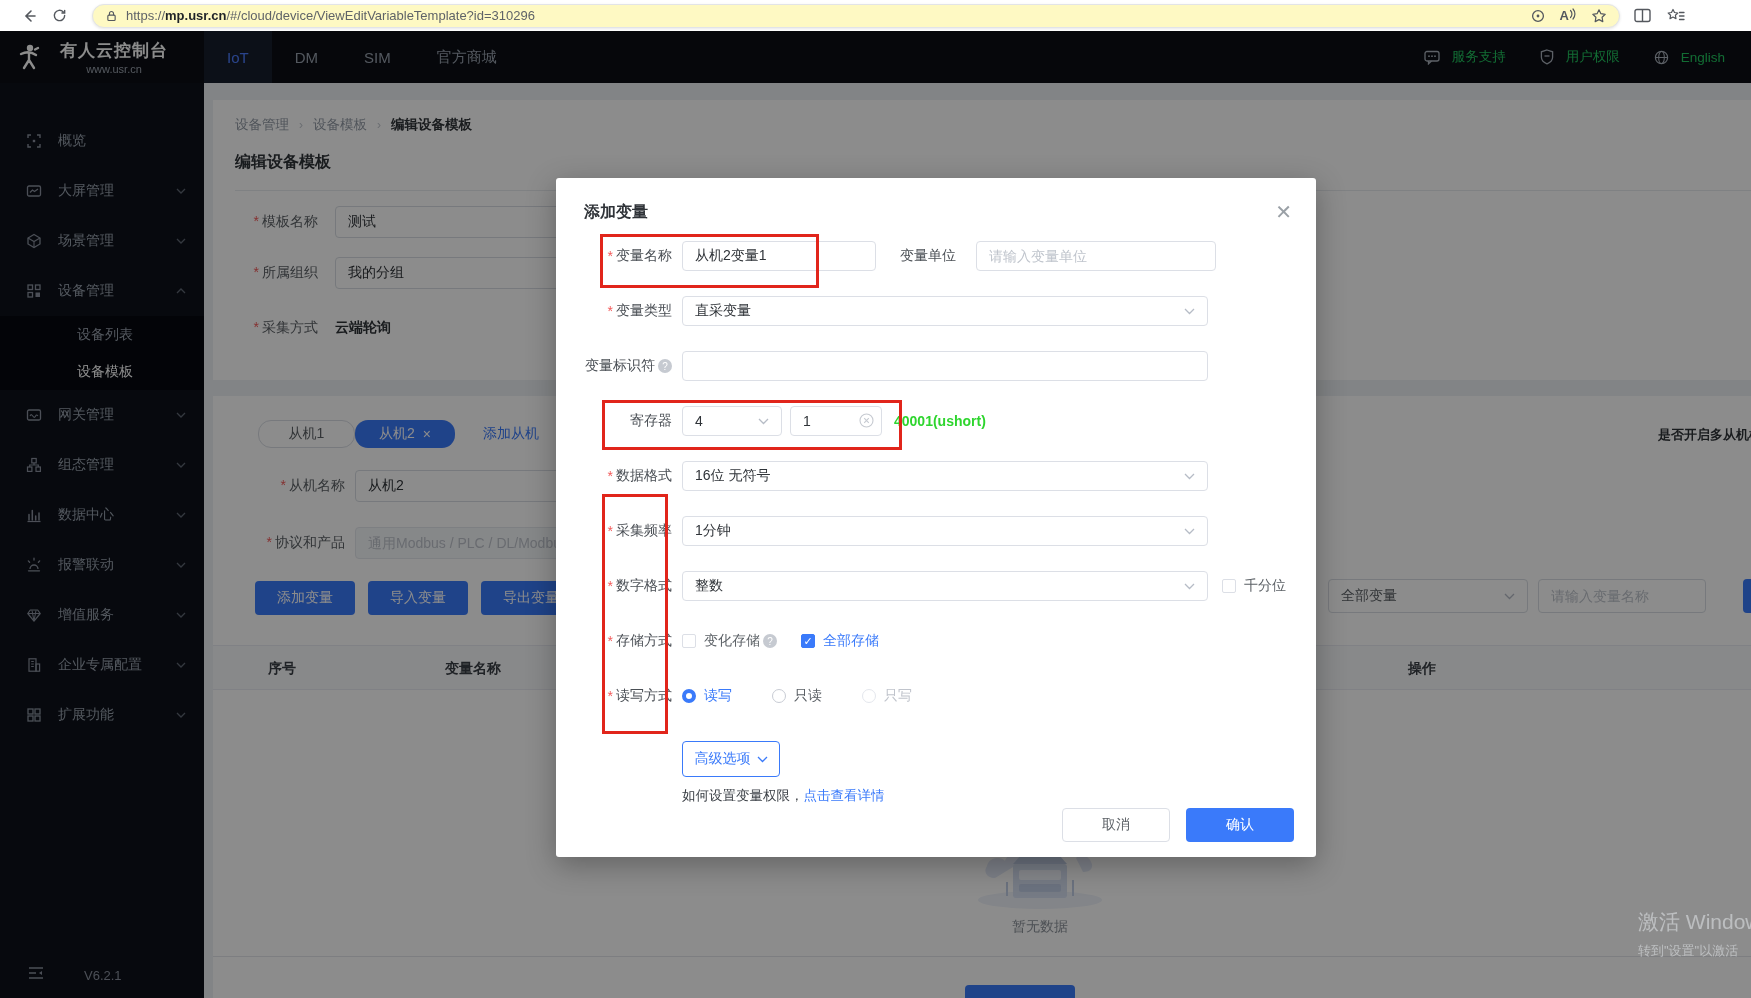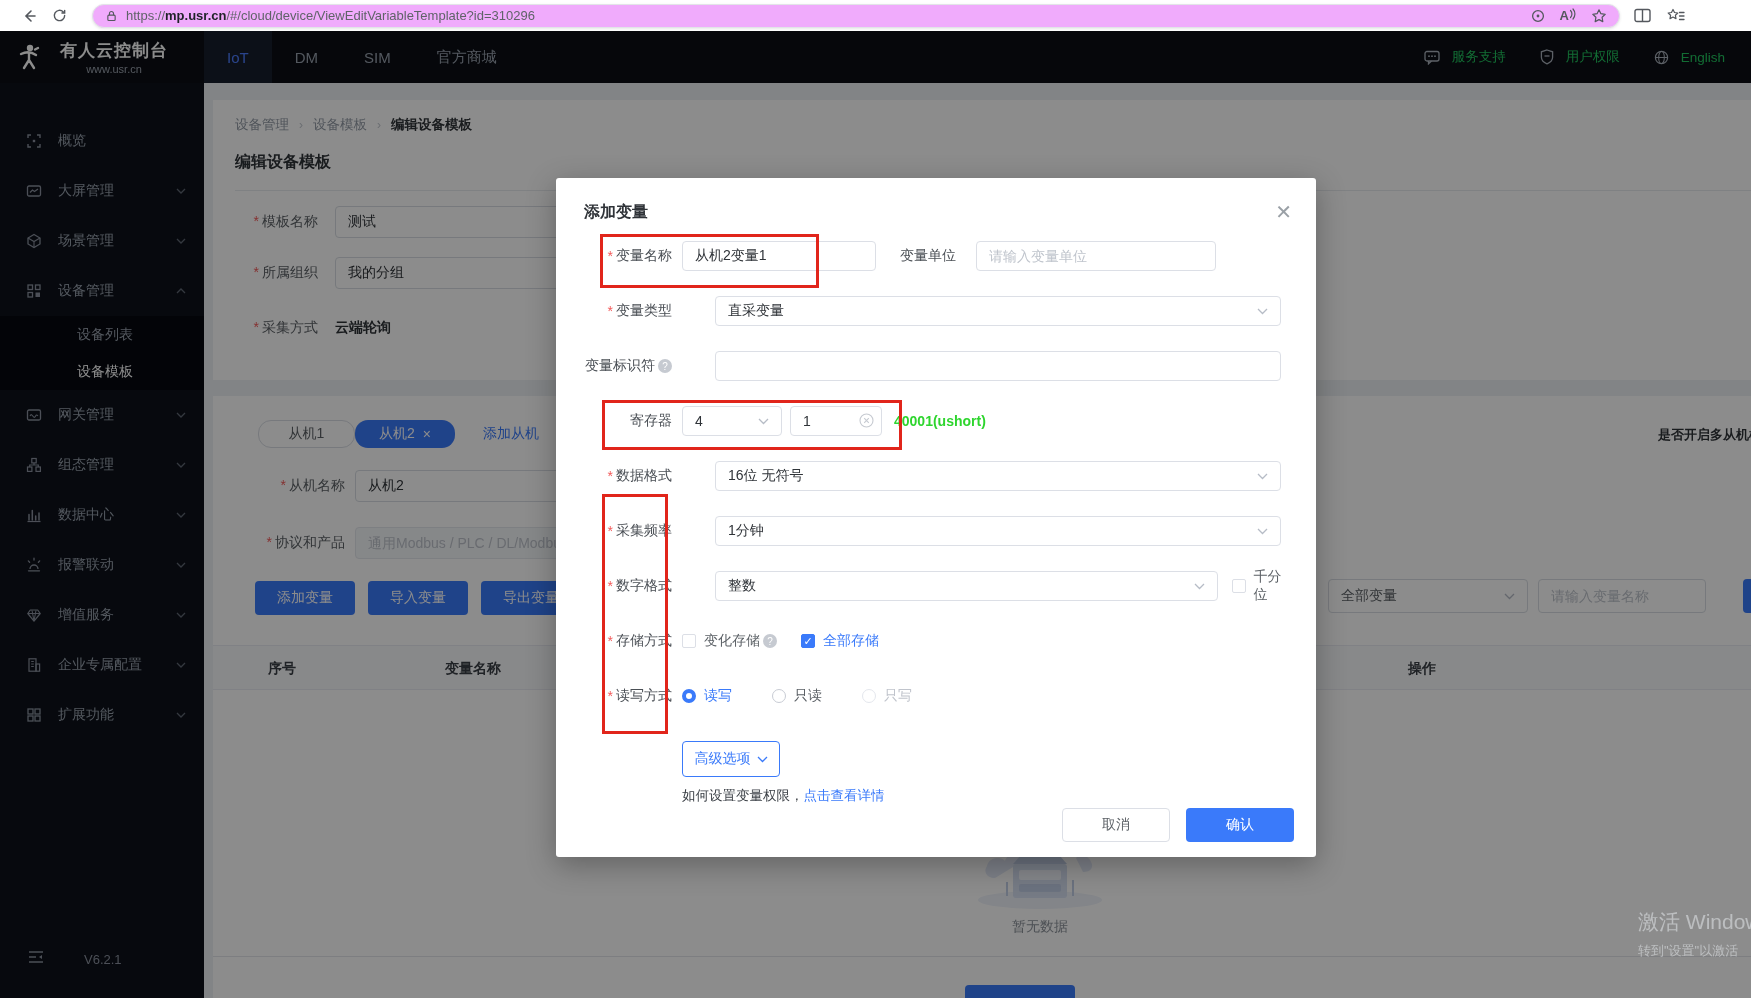--- a/index.html
+++ b/index.html
@@ -5,21 +5,21 @@
   * { margin:0; padding:0; box-sizing:border-box; }
   body { font-family:"Liberation Sans","DejaVu Sans",sans-serif; background:#444; }
   .screen { position:relative; width:1751px; height:998px; overflow:hidden; background:#edf0f4; }
 
   
   .browser { position:absolute; top:0; left:0; right:0; height:31px; background:#fff;
              display:flex; align-items:center; padding:0 14px; z-index:20; }
   .bicon { display:flex; align-items:center; justify-content:center; width:30px; height:26px;
            color:#54585e; flex:none; cursor:pointer; }
   .addr-pill { display:flex; align-items:center; height:24px; width:1528px; margin-left:18px;
-               border:1px solid #e2e4e8; border-radius:12px; background:#f0abfc; padding:0 12px;
+               border:1px solid #e2e4e8; border-radius:12px; background:#fef9c3; padding:0 12px;
                box-shadow:0 1px 3px rgba(0,0,0,.10); }
   .url { font-size:13px; margin-left:8px; white-space:nowrap; color:#5f6368; }
   .url b { color:#1f2328; font-weight:700; }
   .pill-right { margin-left:auto; display:flex; align-items:center; gap:14px; }
   .chrome-right { margin-left:14px; display:flex; align-items:center; gap:16px; }
   .aloud { font-size:13px; color:#54585e; font-weight:700; }
 
   
   .page { position:absolute; top:31px; left:0; right:0; bottom:0; }
 
@@ -39,21 +39,21 @@
   
   .sidebar { position:absolute; top:52px; left:0; width:204px; bottom:0; background:#0e121b; z-index:2; }
   .side-item { height:50px; display:flex; align-items:center; padding:0 18px 0 26px;
                color:#97a0ac; font-size:14px; cursor:pointer; }
   .side-item .lbl { margin-left:16px; }
   .side-item .chev { margin-left:auto; color:#5f6673; }
   .side-sub { background:#060910; }
   .side-sub-item { height:37px; display:flex; align-items:center; padding-left:77px;
                    font-size:14px; color:#9aa2ae; cursor:pointer; }
   .side-sub-item.active { color:#ffffff; }
-  .side-bottom { position:absolute; bottom:24px; left:0; right:0; height:26px;text-align:center; }
+  .side-bottom { position:absolute; bottom:8px; left:0; right:0; height:26px;text-align:center; }
   .collapse { position:absolute; left:28px; top:2px; color:#8a919e; cursor:pointer; }
   .version { position:absolute; left:84px; top:4px; color:#8a919e; font-size:13px; }
 
   
   .content { position:absolute; top:52px; left:204px; right:0; bottom:0; overflow:hidden; background:#edf0f4; }
   .card { position:absolute; background:#fff; }
   .card1 { left:9px; top:17px; right:0; height:280px; }
   .card2 { left:9px; top:313px; right:0; bottom:0; }
 
   .breadcrumb { position:absolute; left:22px; top:16px; font-size:13.5px; color:#9199a4;
@@ -122,21 +122,21 @@
   .m-title { padding:24px 28px 0; font-size:16px; font-weight:700; color:#2f3338; }
   .m-close { position:absolute; right:24px; top:22px; font-size:20px; color:#9aa0a6; cursor:pointer; }
   .m-body { padding:0 28px; }
   .mrow { display:flex; align-items:center; margin-top:25px; height:30px; }
   .mrow.first { margin-top:18px; }
   .mlabel { width:88px; text-align:right; margin-right:10px; flex:none; font-size:14px; color:#4a4f55;
             display:flex; justify-content:flex-end; align-items:center; white-space:nowrap; }
   .mctl { height:30px; border:1px solid #dcdfe6; border-radius:4px; display:flex; align-items:center;
           padding:0 12px; font-size:14px; color:#2f3338; background:#fff; }
   .msel { justify-content:space-between; cursor:pointer; }
-  .w-full { width:566px;margin-left:33px; }
+  .w-full { width:526px; }
   .minput { height:30px; border:1px solid #dcdfe6; border-radius:4px; padding:0 12px; font-size:14px;
             color:#2f3338; font-family:inherit; outline:none; }
   .minput::placeholder { color:#bfc4cc; }
   .chev-g { color:#b6bcc6; flex:none; }
   .qicon { display:inline-flex; width:14px; height:14px; border-radius:50%; background:#c6cad1;
            color:#fff; font-size:10px; align-items:center; justify-content:center; margin-left:3px; }
   .reg-wrap { position:relative; margin-left:8px; }
   .clear-x { position:absolute; right:8px; top:7px; color:#c6cad1; }
   .hint-green { margin-left:12px; font-size:14px; color:#2ed52e; font-weight:700; }
 

